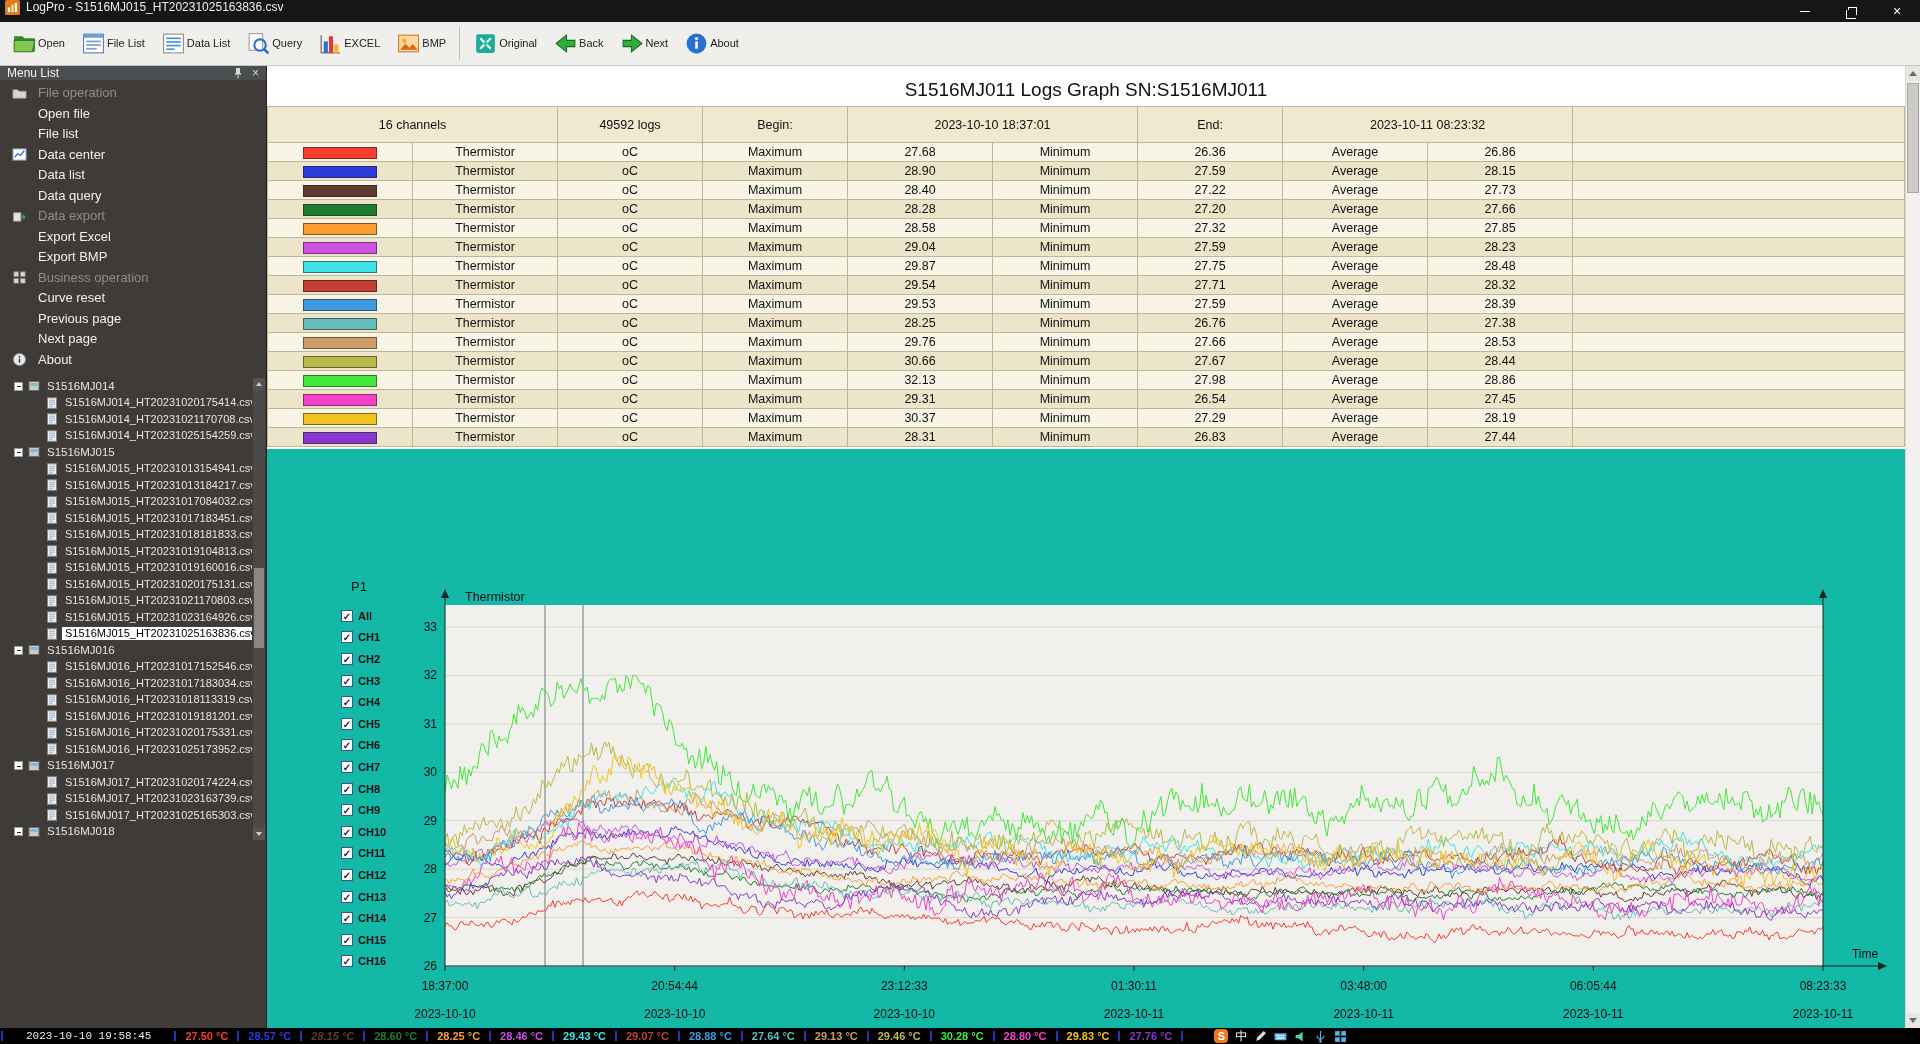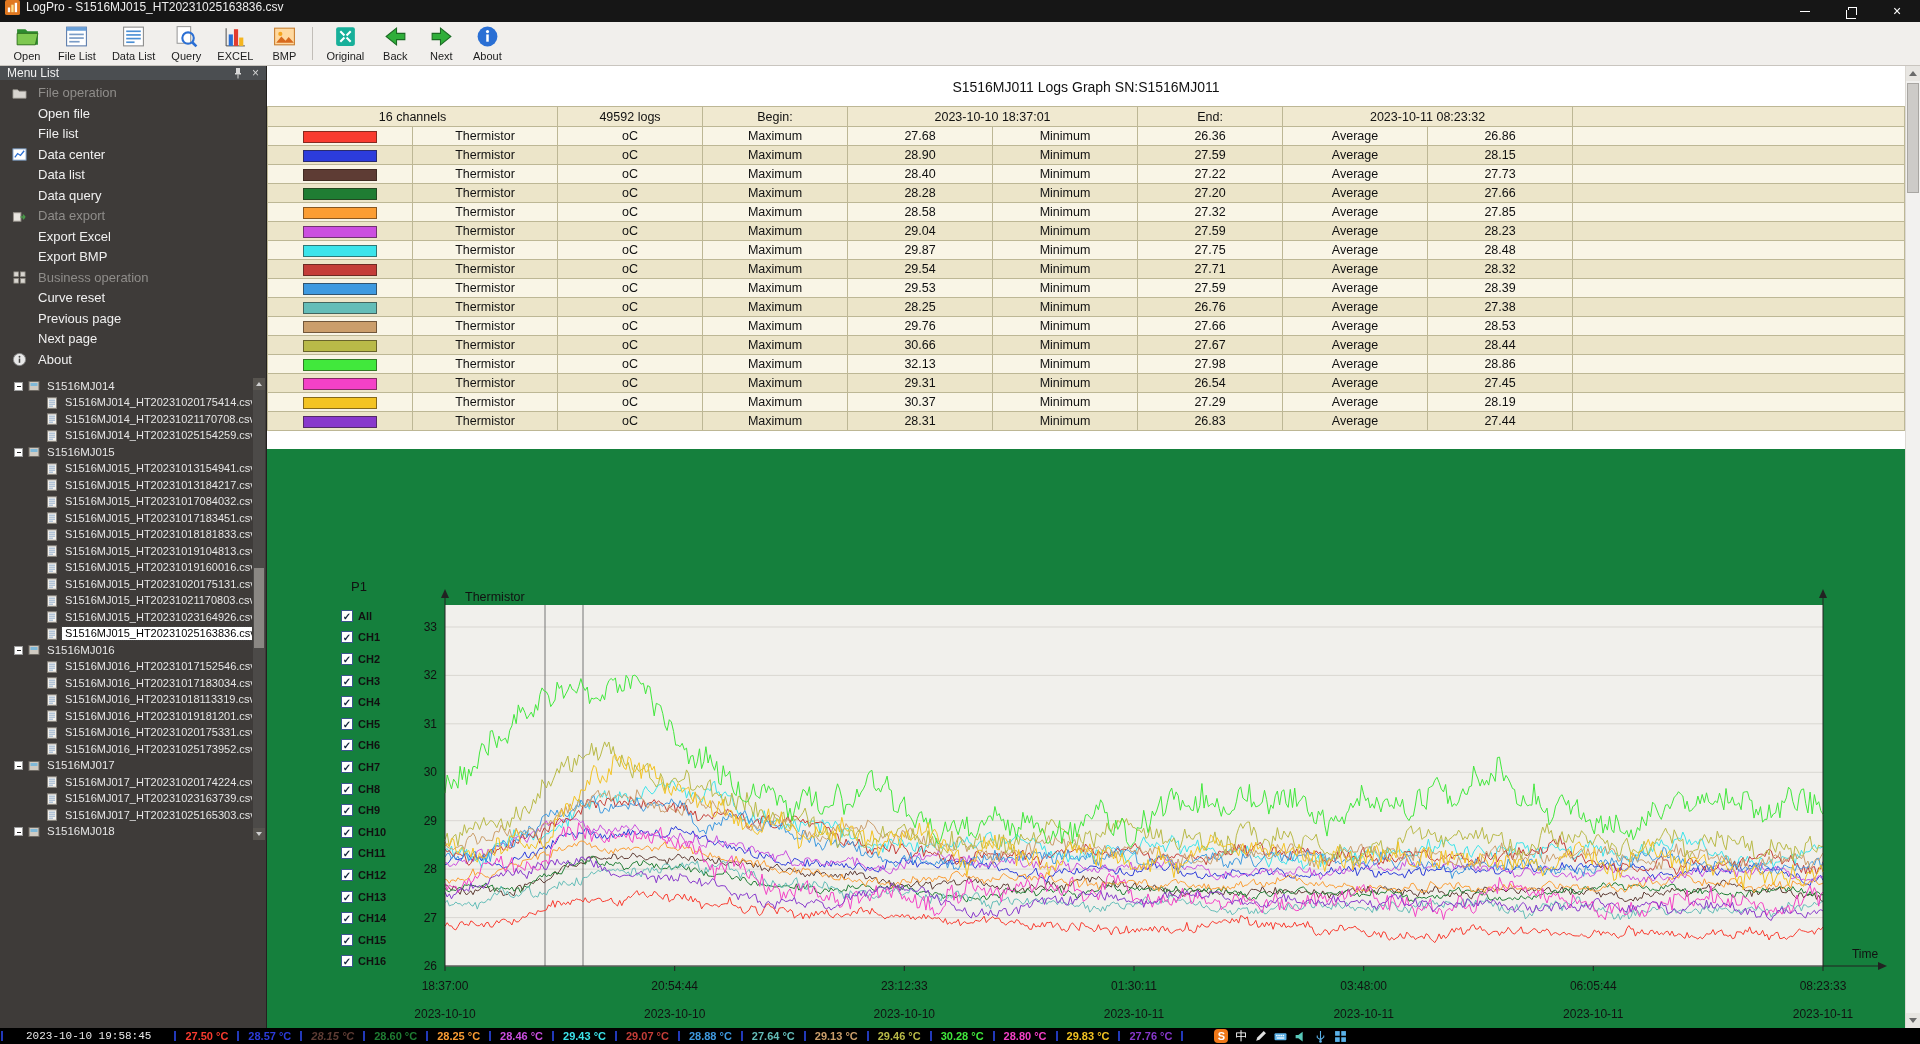--- a/index.html
+++ b/index.html
@@ -12,21 +12,21 @@
   .app-icon svg{width:15px;height:15px;}
   .title-controls{margin-left:auto;display:flex;height:100%;}
   .tc-btn{width:46px;height:100%;display:flex;align-items:center;justify-content:center;color:#fff;}
   .glyph-min{width:10px;height:1px;background:#fff;display:block;}
   .glyph-max{width:9px;height:8px;border:1px solid #fff;position:relative;display:block;margin-left:2px;}
   .glyph-max::before{content:'';position:absolute;left:-3px;top:2px;width:9px;height:8px;border:1px solid #fff;border-right:none;border-top:none;background:#161616;}
   .tc-close{font-size:14px;line-height:14px;}
 
   
   .toolbar{height:44px;background:#f1efec;border-bottom:1px solid #c9c5bf;display:flex;align-items:stretch;padding-left:4px;}
-  .tb-btn{display:flex;flex-direction:column;align-items:center;justify-content:center;padding:1px 8px 2px;min-width:46px;gap:1px;}
+  .tb-btn{display:flex;flex-direction:row;align-items:center;justify-content:center;padding:1px 8px 2px;min-width:46px;gap:1px;}
   .tb-btn .icon{width:25px;height:25px;display:block;}
   .tb-btn .icon svg{width:25px;height:25px;}
   .tb-btn .lbl{font-size:11px;color:#1c1c1c;white-space:nowrap;}
   .tb-sep{width:1px;background:#c2beb8;margin:5px 5px;}
 
   
   .content{position:absolute;top:66px;left:0;right:0;bottom:16px;display:flex;}
 
   
   .sidebar{width:267px;background:#3e3b39;position:relative;flex-shrink:0;border-right:1px solid #23211f;}
@@ -50,30 +50,30 @@
   .ti svg{width:12px;height:12px;display:block;}
   .tree-scroll{position:absolute;right:1px;top:312px;height:462px;width:12px;background:#4c4a48;}
   .ts-arrow{position:absolute;left:0;width:12px;height:12px;background:#57544f;}
   .ts-arrow.up{top:0;} .ts-arrow.down{bottom:0;}
   .ts-arrow.up::after{content:'';position:absolute;left:2.5px;top:4px;border-left:3.5px solid transparent;border-right:3.5px solid transparent;border-bottom:4px solid #cfcfcf;}
   .ts-arrow.down::after{content:'';position:absolute;left:2.5px;top:4px;border-left:3.5px solid transparent;border-right:3.5px solid transparent;border-top:4px solid #cfcfcf;}
   .ts-thumb{position:absolute;left:1px;right:1px;top:190px;height:80px;background:#8a8783;}
 
   
   .main{flex:1;position:relative;background:#fff;overflow:hidden;}
-  .graph-title{height:40px;text-align:center;font-size:14px;color:#111;padding-top:13px;}
+  .graph-title{height:40px;text-align:center;font-size:19px;color:#111;padding-top:13px;}
   .table-wrap{height:343px;overflow:hidden;}
   table.log-table{border-collapse:collapse;width:1638px;table-layout:fixed;font-size:12.5px;color:#111;}
   .log-table td{border:1px solid #bdb795;height:19px;text-align:center;overflow:hidden;white-space:nowrap;}
-  .log-table .header-row td{background:#f0e9d0;height:20px;}
+  .log-table .header-row td{background:#f0e9d0;height:36px;}
   .log-table tr.odd td{background:#f9f5e6;}
   .log-table tr.even td{background:#ece5c9;}
   .swatch{display:inline-block;width:74px;height:12px;border:1px solid rgba(40,30,20,.55);vertical-align:middle;}
 
-  .chart-area{position:absolute;top:383px;left:0;right:0;bottom:0;background:#15803d;}
+  .chart-area{position:absolute;top:383px;left:0;right:0;bottom:0;background:#14b8a6;}
   .p1{position:absolute;left:84px;top:130px;font-size:13px;color:#111;}
   #channel-list{position:absolute;left:74px;top:156px;}
   .ch-item{height:21.6px;display:flex;align-items:center;gap:5px;font-size:11px;font-weight:bold;color:#111;cursor:default;}
   .cbx{width:12px;height:12px;border:1px solid #3a568c;background:#fff;font-size:10px;line-height:11px;text-align:center;color:#10203a;flex-shrink:0;}
   #chart-svg-holder{position:absolute;left:110px;top:136px;width:1526px;height:443px;}
 
   
   .v-scroll{width:15px;background:#f2f1ef;border-left:1px solid #dcd9d4;position:relative;flex-shrink:0;}
   .vs-arrow{position:absolute;left:0;width:14px;height:15px;background:#e8e6e2;}
   .vs-arrow.up{top:0;} .vs-arrow.down{bottom:0;}

